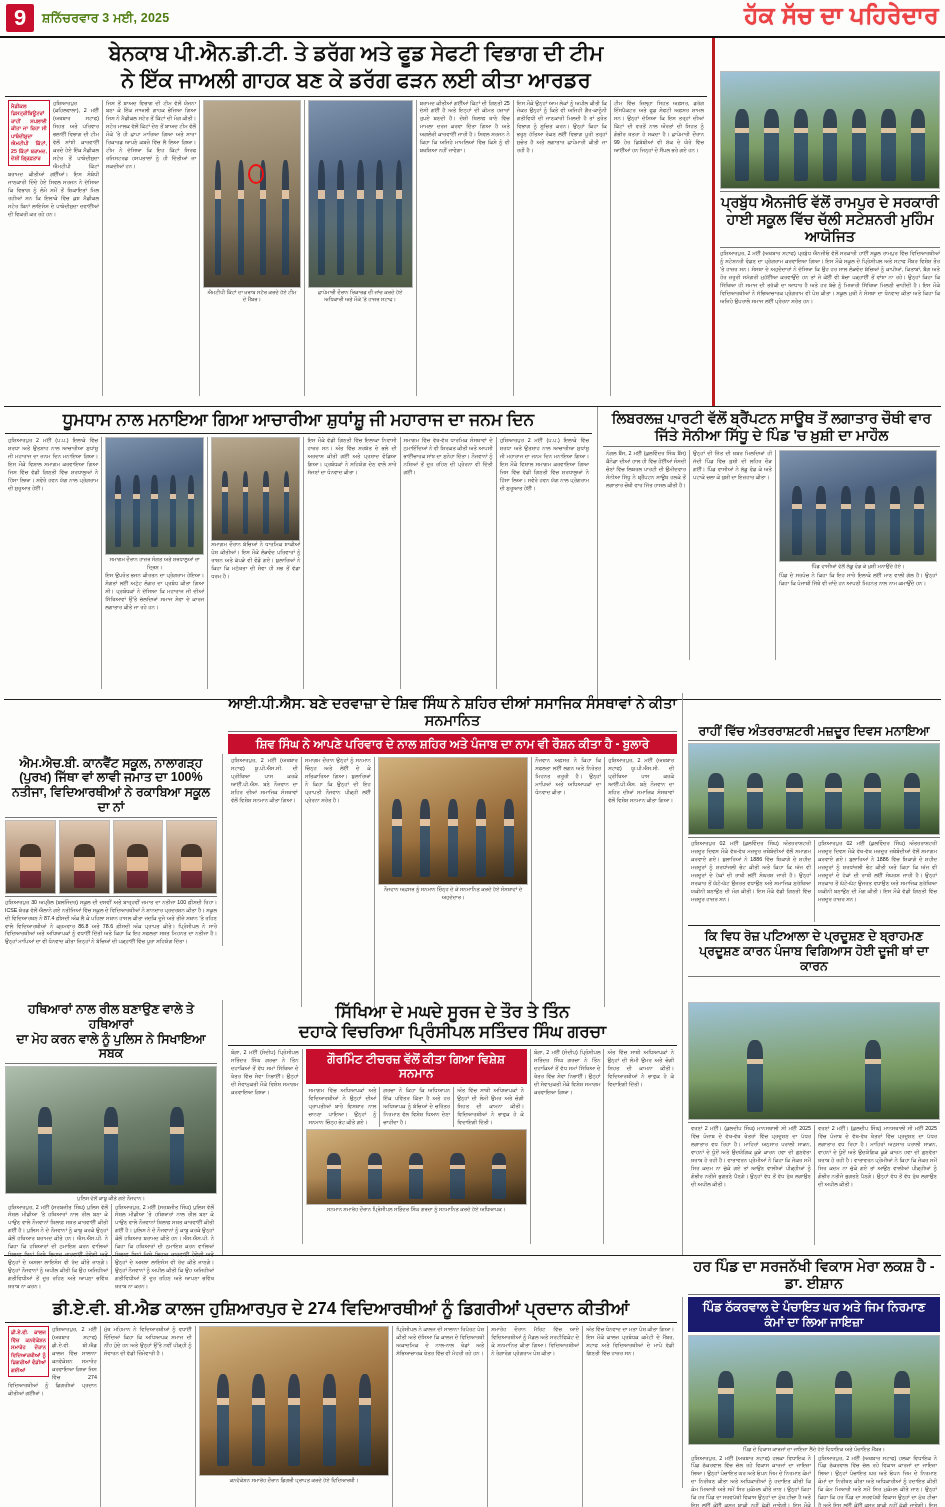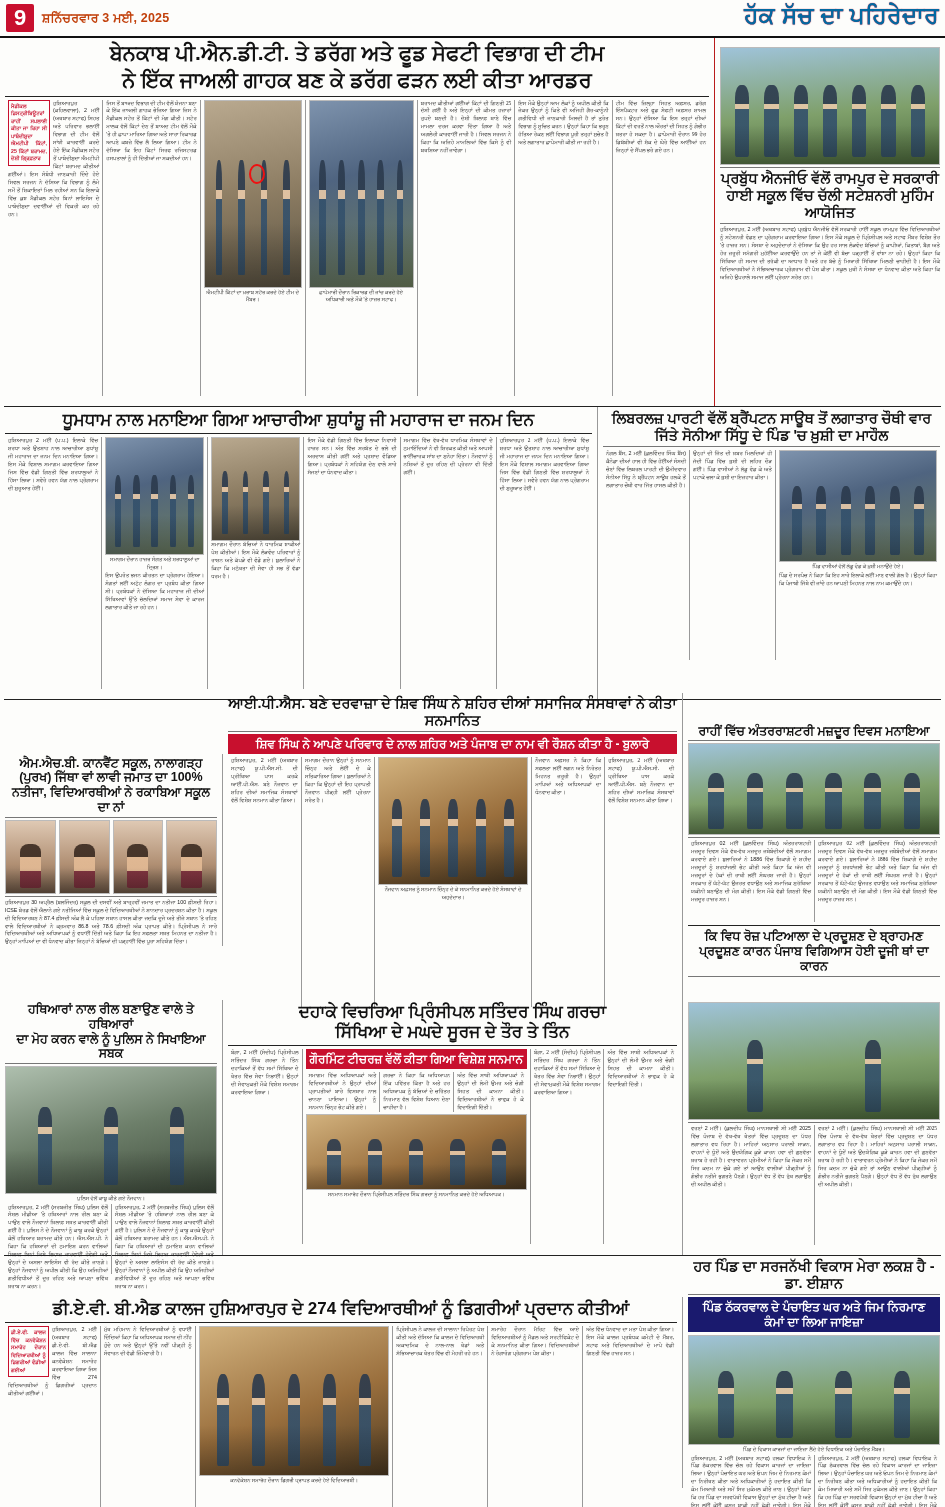--- a/index.html
+++ b/index.html
@@ -30,28 +30,28 @@
     color: #fff;
     font-weight: bold;
     font-size: 22px;
     width: 28px; height: 28px;
     display: flex; align-items: center; justify-content: center;
     border-radius: 2px;
     margin-right: 8px;
   }
   .date-line {
     font-size: 12.5px;
-    color: #c2410c;
+    color: #4d7c0f;
     font-weight: bold;
     letter-spacing: .2px;
   }
   .brand {
     position: absolute;
     right: 6px; top: 2px;
-    color: #0369a1;
+    color: #ef4444;
     font-size: 23px;
     font-weight: bold;
     letter-spacing: .5px;
     text-shadow: 0 0 1px #c8102e;
     text-align: center;
   }
 
   
   .hl {
     font-weight: bold;
@@ -132,41 +132,41 @@
     opacity:.9;
   }
   .photo.portrait .figs i { background: linear-gradient(to bottom,#3a2a20 0 30%, #e4bb95 30% 62%, #7a2b3a 62% 100%); width:46%; }
   .redcircle {
     position:absolute; width:16px; height:20px;
     border:2px solid #e11; border-radius:50%;
     left:46%; top:34%;
   }
 
   .col { padding: 0 3px; }
-  .vline { border-left: 1px solid #999; font-family: Liberation Serif, serif; }
+  .vline { border-left: 1px solid #999; }
   .flexrow { display:flex; }
   .grow { flex:1 1 auto; min-width:0; }
 
   .thumbs4 { display:flex; gap:3px; }
   .thumbs4 .photo { flex:1; height:74px; }
 </style>
 </head>
 <body>
 
 <div class="page">
 
   <div class="masthead">
     <div class="page-num">9</div>
     <div class="date-line">ਸ਼ਨਿੱਚਰਵਾਰ 3 ਮਈ, 2025</div>
     <div class="brand">ਹੱਕ ਸੱਚ ਦਾ ਪਹਿਰੇਦਾਰ</div>
   </div>
 
   <div class="flexrow" style="height:368px;">
 
-    <div style="width:715px; padding:3px 5px 0 5px; border-right:1px solid #b91c1c;">
+    <div style="width:715px; padding:3px 5px 0 5px; border-right:3px solid #b91c1c;">
       <div class="hl hl-xl">ਬੇਨਕਾਬ ਪੀ.ਐਨ.ਡੀ.ਟੀ. ਤੇ ਡਰੱਗ ਅਤੇ ਫੂਡ ਸੇਫਟੀ ਵਿਭਾਗ ਦੀ ਟੀਮ</div>
       <div class="hl hl-xl" style="margin-top:2px;">ਨੇ ਇੱਕ ਜਾਅਲੀ ਗਾਹਕ ਬਣ ਕੇ ਡਰੱਗ ਫੜਨ ਲਈ ਕੀਤਾ ਆਰਡਰ</div>
       <div class="rule"></div>
 
       <div class="flexrow" style="height:296px;">
 
         <div class="col grow" style="width:104px;">
           <div class="dropcap-box">ਮੈਡੀਕਲ ਡਿਸਟ੍ਰੀਬਿਊਟਰਾਂ ਰਾਹੀਂ ਸਪਲਾਈ ਕੀਤਾ ਜਾ ਰਿਹਾ ਸੀ ਪਾਬੰਦੀਸ਼ੁਦਾ ਐਮਟੀਪੀ ਕਿੱਟਾਂ, 25 ਕਿੱਟਾਂ ਬਰਾਮਦ, ਦੋਸ਼ੀ ਗ੍ਰਿਫ਼ਤਾਰ</div>
           <div class="body-txt">ਹੁਸ਼ਿਆਰਪੁਰ (ਕਹਿਲਵਾਲਾ), 2 ਮਈ (ਅਖਬਾਰ ਸਟਾਫ) ਸਿਹਤ ਅਤੇ ਪਰਿਵਾਰ ਭਲਾਈ ਵਿਭਾਗ ਦੀ ਟੀਮ ਵੱਲੋਂ ਸਾਂਝੀ ਕਾਰਵਾਈ ਕਰਦੇ ਹੋਏ ਇੱਕ ਮੈਡੀਕਲ ਸਟੋਰ ਤੋਂ ਪਾਬੰਦੀਸ਼ੁਦਾ ਐਮਟੀਪੀ ਕਿੱਟਾਂ ਬਰਾਮਦ ਕੀਤੀਆਂ ਗਈਆਂ। ਇਸ ਸੰਬੰਧੀ ਜਾਣਕਾਰੀ ਦਿੰਦੇ ਹੋਏ ਸਿਵਲ ਸਰਜਨ ਨੇ ਦੱਸਿਆ ਕਿ ਵਿਭਾਗ ਨੂੰ ਲੰਮੇ ਸਮੇਂ ਤੋਂ ਸ਼ਿਕਾਇਤਾਂ ਮਿਲ ਰਹੀਆਂ ਸਨ ਕਿ ਇਲਾਕੇ ਵਿੱਚ ਕੁਝ ਮੈਡੀਕਲ ਸਟੋਰ ਬਿਨਾਂ ਲਾਇਸੰਸ ਦੇ ਪਾਬੰਦੀਸ਼ੁਦਾ ਦਵਾਈਆਂ ਦੀ ਵਿਕਰੀ ਕਰ ਰਹੇ ਹਨ।</div>
         </div>
@@ -208,21 +208,21 @@
         <div class="col grow vline" style="width:104px;">
           <div class="body-txt">ਇਸ ਮੌਕੇ ਉਨ੍ਹਾਂ ਆਮ ਲੋਕਾਂ ਨੂੰ ਅਪੀਲ ਕੀਤੀ ਕਿ ਜੇਕਰ ਉਨ੍ਹਾਂ ਨੂੰ ਕਿਤੇ ਵੀ ਅਜਿਹੀ ਗੈਰ-ਕਾਨੂੰਨੀ ਗਤੀਵਿਧੀ ਦੀ ਜਾਣਕਾਰੀ ਮਿਲਦੀ ਹੈ ਤਾਂ ਤੁਰੰਤ ਵਿਭਾਗ ਨੂੰ ਸੂਚਿਤ ਕਰਨ। ਉਨ੍ਹਾਂ ਕਿਹਾ ਕਿ ਭਰੂਣ ਹੱਤਿਆ ਰੋਕਣ ਲਈ ਵਿਭਾਗ ਪੂਰੀ ਤਰ੍ਹਾਂ ਸੁਚੇਤ ਹੈ ਅਤੇ ਲਗਾਤਾਰ ਛਾਪੇਮਾਰੀ ਕੀਤੀ ਜਾ ਰਹੀ ਹੈ।</div>
         </div>
 
         <div class="col grow vline" style="width:104px;">
           <div class="body-txt">ਟੀਮ ਵਿੱਚ ਜ਼ਿਲ੍ਹਾ ਸਿਹਤ ਅਫ਼ਸਰ, ਡਰੱਗ ਇੰਸਪੈਕਟਰ ਅਤੇ ਫੂਡ ਸੇਫਟੀ ਅਫ਼ਸਰ ਸ਼ਾਮਲ ਸਨ। ਉਨ੍ਹਾਂ ਦੱਸਿਆ ਕਿ ਇਸ ਤਰ੍ਹਾਂ ਦੀਆਂ ਕਿੱਟਾਂ ਦੀ ਵਰਤੋਂ ਨਾਲ ਔਰਤਾਂ ਦੀ ਸਿਹਤ ਨੂੰ ਗੰਭੀਰ ਖ਼ਤਰਾ ਹੋ ਸਕਦਾ ਹੈ। ਛਾਪੇਮਾਰੀ ਦੌਰਾਨ 99 ਹੋਰ ਡਿਬੱਬੀਆਂ ਵੀ ਸ਼ੱਕ ਦੇ ਘੇਰੇ ਵਿੱਚ ਆਈਆਂ ਹਨ ਜਿਨ੍ਹਾਂ ਦੇ ਸੈਂਪਲ ਭਰੇ ਗਏ ਹਨ।</div>
         </div>
       </div>
     </div>
 
-    <div style="width:230px; padding:9px 5px 0 5px;">
+    <div style="width:230px; padding:3px 5px 0 5px;margin-top:30px;">
       <div class="photo outdoor" style="height:118px;">
         <div class="figs">
             <i></i>
             <i></i>
             <i></i>
             <i></i>
             <i></i>
             <i></i>
             <i></i>
           </div>
@@ -422,22 +422,22 @@
         <div class="col grow" style="width:100px;">
           <div class="body-txt">ਹੁਸ਼ਿਆਰਪੁਰ, 2 ਮਈ (ਸਰਬਜੀਤ ਸਿੰਘ) ਪੁਲਿਸ ਵੱਲੋਂ ਸੋਸ਼ਲ ਮੀਡੀਆ 'ਤੇ ਹਥਿਆਰਾਂ ਨਾਲ ਰੀਲ ਬਣਾ ਕੇ ਪਾਉਣ ਵਾਲੇ ਨੌਜਵਾਨਾਂ ਖ਼ਿਲਾਫ਼ ਸਖ਼ਤ ਕਾਰਵਾਈ ਕੀਤੀ ਗਈ ਹੈ। ਪੁਲਿਸ ਨੇ ਦੋ ਨੌਜਵਾਨਾਂ ਨੂੰ ਕਾਬੂ ਕਰਕੇ ਉਨ੍ਹਾਂ ਕੋਲੋਂ ਹਥਿਆਰ ਬਰਾਮਦ ਕੀਤੇ ਹਨ। ਐਸ.ਐਸ.ਪੀ. ਨੇ ਕਿਹਾ ਕਿ ਹਥਿਆਰਾਂ ਦੀ ਨੁਮਾਇਸ਼ ਕਰਨ ਵਾਲਿਆਂ ਖ਼ਿਲਾਫ਼ ਬਿਨਾਂ ਕਿਸੇ ਲਿਹਾਜ਼ ਕਾਰਵਾਈ ਹੋਵੇਗੀ ਅਤੇ ਉਨ੍ਹਾਂ ਦੇ ਅਸਲਾ ਲਾਇਸੰਸ ਵੀ ਰੱਦ ਕੀਤੇ ਜਾਣਗੇ। ਉਨ੍ਹਾਂ ਨੌਜਵਾਨਾਂ ਨੂੰ ਅਪੀਲ ਕੀਤੀ ਕਿ ਉਹ ਅਜਿਹੀਆਂ ਗਤੀਵਿਧੀਆਂ ਤੋਂ ਦੂਰ ਰਹਿਣ ਅਤੇ ਆਪਣਾ ਭਵਿੱਖ ਖ਼ਰਾਬ ਨਾ ਕਰਨ।</div>
         </div>
         <div class="col grow vline" style="width:100px;">
           <div class="body-txt">ਹੁਸ਼ਿਆਰਪੁਰ, 2 ਮਈ (ਸਰਬਜੀਤ ਸਿੰਘ) ਪੁਲਿਸ ਵੱਲੋਂ ਸੋਸ਼ਲ ਮੀਡੀਆ 'ਤੇ ਹਥਿਆਰਾਂ ਨਾਲ ਰੀਲ ਬਣਾ ਕੇ ਪਾਉਣ ਵਾਲੇ ਨੌਜਵਾਨਾਂ ਖ਼ਿਲਾਫ਼ ਸਖ਼ਤ ਕਾਰਵਾਈ ਕੀਤੀ ਗਈ ਹੈ। ਪੁਲਿਸ ਨੇ ਦੋ ਨੌਜਵਾਨਾਂ ਨੂੰ ਕਾਬੂ ਕਰਕੇ ਉਨ੍ਹਾਂ ਕੋਲੋਂ ਹਥਿਆਰ ਬਰਾਮਦ ਕੀਤੇ ਹਨ। ਐਸ.ਐਸ.ਪੀ. ਨੇ ਕਿਹਾ ਕਿ ਹਥਿਆਰਾਂ ਦੀ ਨੁਮਾਇਸ਼ ਕਰਨ ਵਾਲਿਆਂ ਖ਼ਿਲਾਫ਼ ਬਿਨਾਂ ਕਿਸੇ ਲਿਹਾਜ਼ ਕਾਰਵਾਈ ਹੋਵੇਗੀ ਅਤੇ ਉਨ੍ਹਾਂ ਦੇ ਅਸਲਾ ਲਾਇਸੰਸ ਵੀ ਰੱਦ ਕੀਤੇ ਜਾਣਗੇ। ਉਨ੍ਹਾਂ ਨੌਜਵਾਨਾਂ ਨੂੰ ਅਪੀਲ ਕੀਤੀ ਕਿ ਉਹ ਅਜਿਹੀਆਂ ਗਤੀਵਿਧੀਆਂ ਤੋਂ ਦੂਰ ਰਹਿਣ ਅਤੇ ਆਪਣਾ ਭਵਿੱਖ ਖ਼ਰਾਬ ਨਾ ਕਰਨ।</div>
         </div>
       </div>
     </div>
 
     <div style="width:460px; padding:2px 5px 0 5px; border-right:1px solid #999;">
+      <div class="hl hl-lg">ਸਿੱਖਿਆ ਦੇ ਮਘਦੇ  ਸੂਰਜ ਦੇ ਤੌਰ  ਤੇ ਤਿੰਨ</div>
       <div class="hl hl-lg">ਦਹਾਕੇ ਵਿਚਰਿਆ ਪ੍ਰਿੰਸੀਪਲ ਸਤਿੰਦਰ ਸਿੰਘ ਗਰਚਾ</div>
-      <div class="hl hl-lg">ਸਿੱਖਿਆ ਦੇ ਮਘਦੇ  ਸੂਰਜ ਦੇ ਤੌਰ  ਤੇ ਤਿੰਨ</div>
       <div class="rule"></div>
       <div class="flexrow" style="height:195px;">
         <div class="col grow" style="width:74px;">
           <div class="body-txt">ਬੰਗਾ, 2 ਮਈ (ਸੰਦੀਪ) ਪ੍ਰਿੰਸੀਪਲ ਸਤਿੰਦਰ ਸਿੰਘ ਗਰਚਾ ਨੇ ਤਿੰਨ ਦਹਾਕਿਆਂ ਤੋਂ ਵੱਧ ਸਮਾਂ ਸਿੱਖਿਆ ਦੇ ਖੇਤਰ ਵਿੱਚ ਸੇਵਾ ਨਿਭਾਈ। ਉਨ੍ਹਾਂ ਦੀ ਸੇਵਾਮੁਕਤੀ ਮੌਕੇ ਵਿਸ਼ੇਸ਼ ਸਮਾਗਮ ਕਰਵਾਇਆ ਗਿਆ।</div>
         </div>
         <div class="col grow vline" style="width:230px;">
           <div class="banner">ਗੌਰਮਿੰਟ ਟੀਚਰਜ਼ ਵੱਲੋਂ ਕੀਤਾ ਗਿਆ ਵਿਸ਼ੇਸ਼ ਸਨਮਾਨ</div>
           <div class="flexrow" style="margin-top:3px;">
             <div class="col grow" style="width:74px;">
               <div class="body-txt">ਸਮਾਗਮ ਵਿੱਚ ਅਧਿਆਪਕਾਂ ਅਤੇ ਵਿਦਿਆਰਥੀਆਂ ਨੇ ਉਨ੍ਹਾਂ ਦੀਆਂ ਪ੍ਰਾਪਤੀਆਂ ਬਾਰੇ ਵਿਸਥਾਰ ਨਾਲ ਚਾਨਣਾ ਪਾਇਆ। ਉਨ੍ਹਾਂ ਨੂੰ ਸਨਮਾਨ ਚਿੰਨ੍ਹ ਭੇਟ ਕੀਤੇ ਗਏ।</div>

